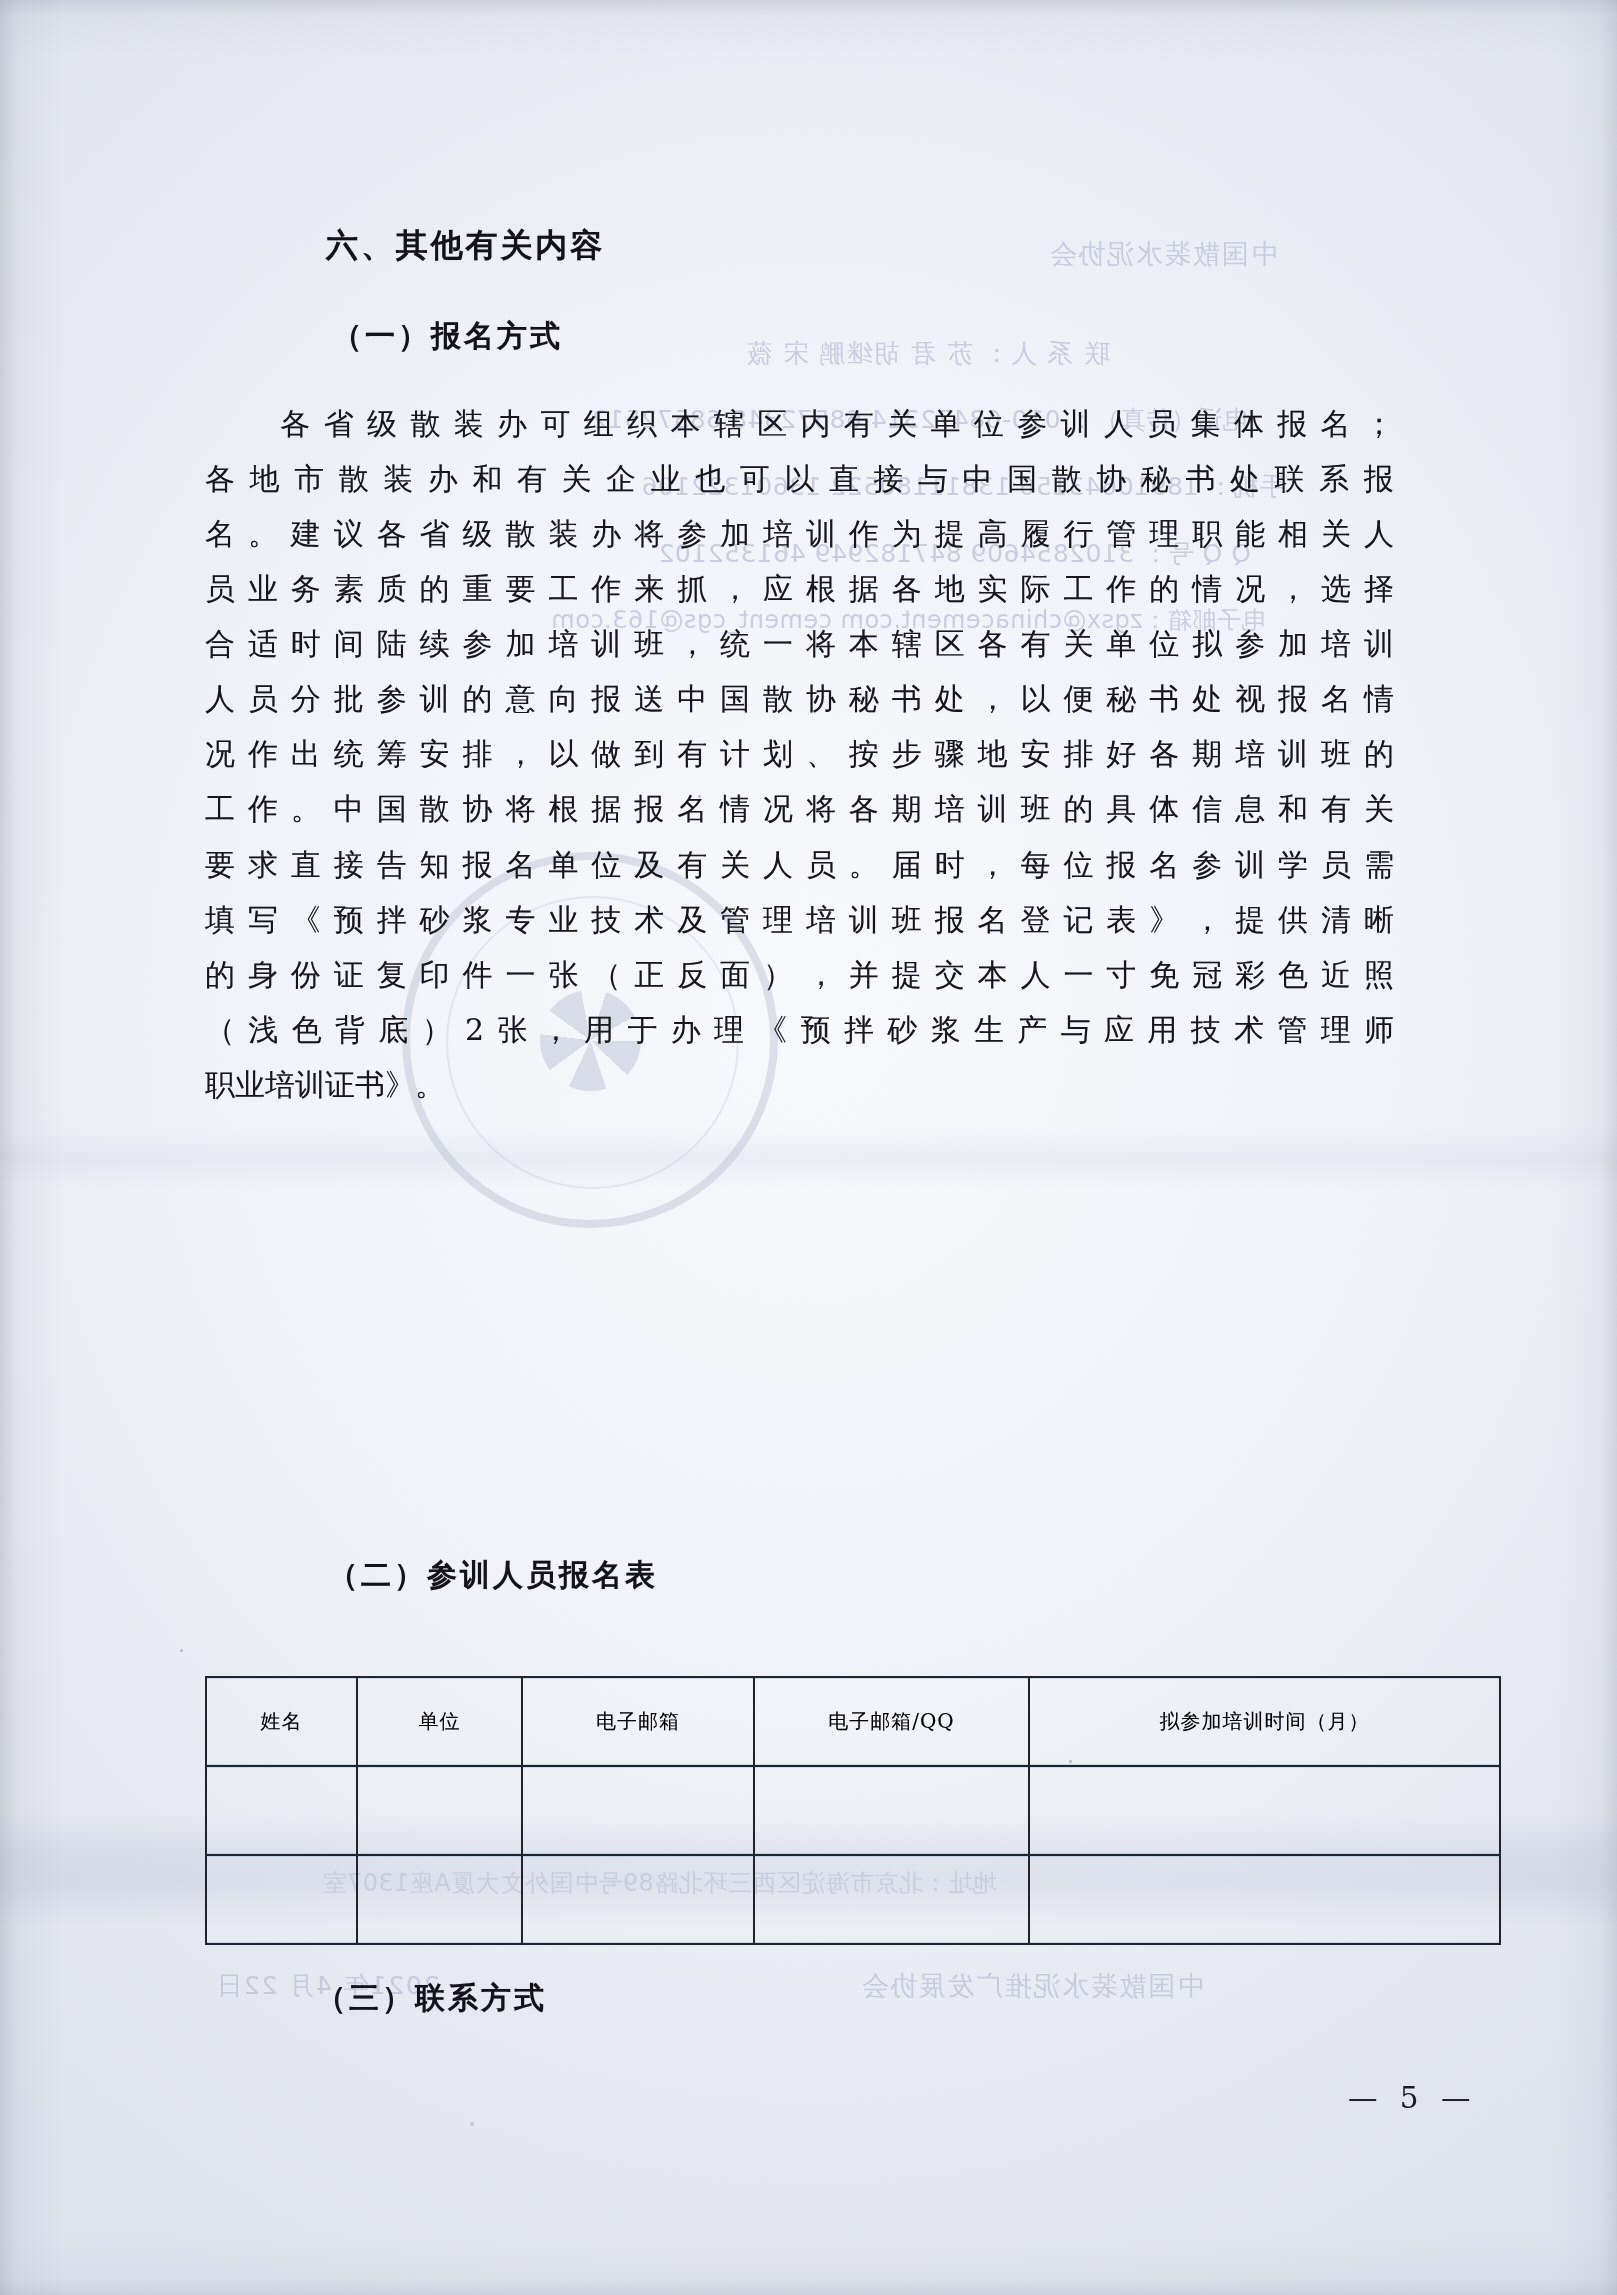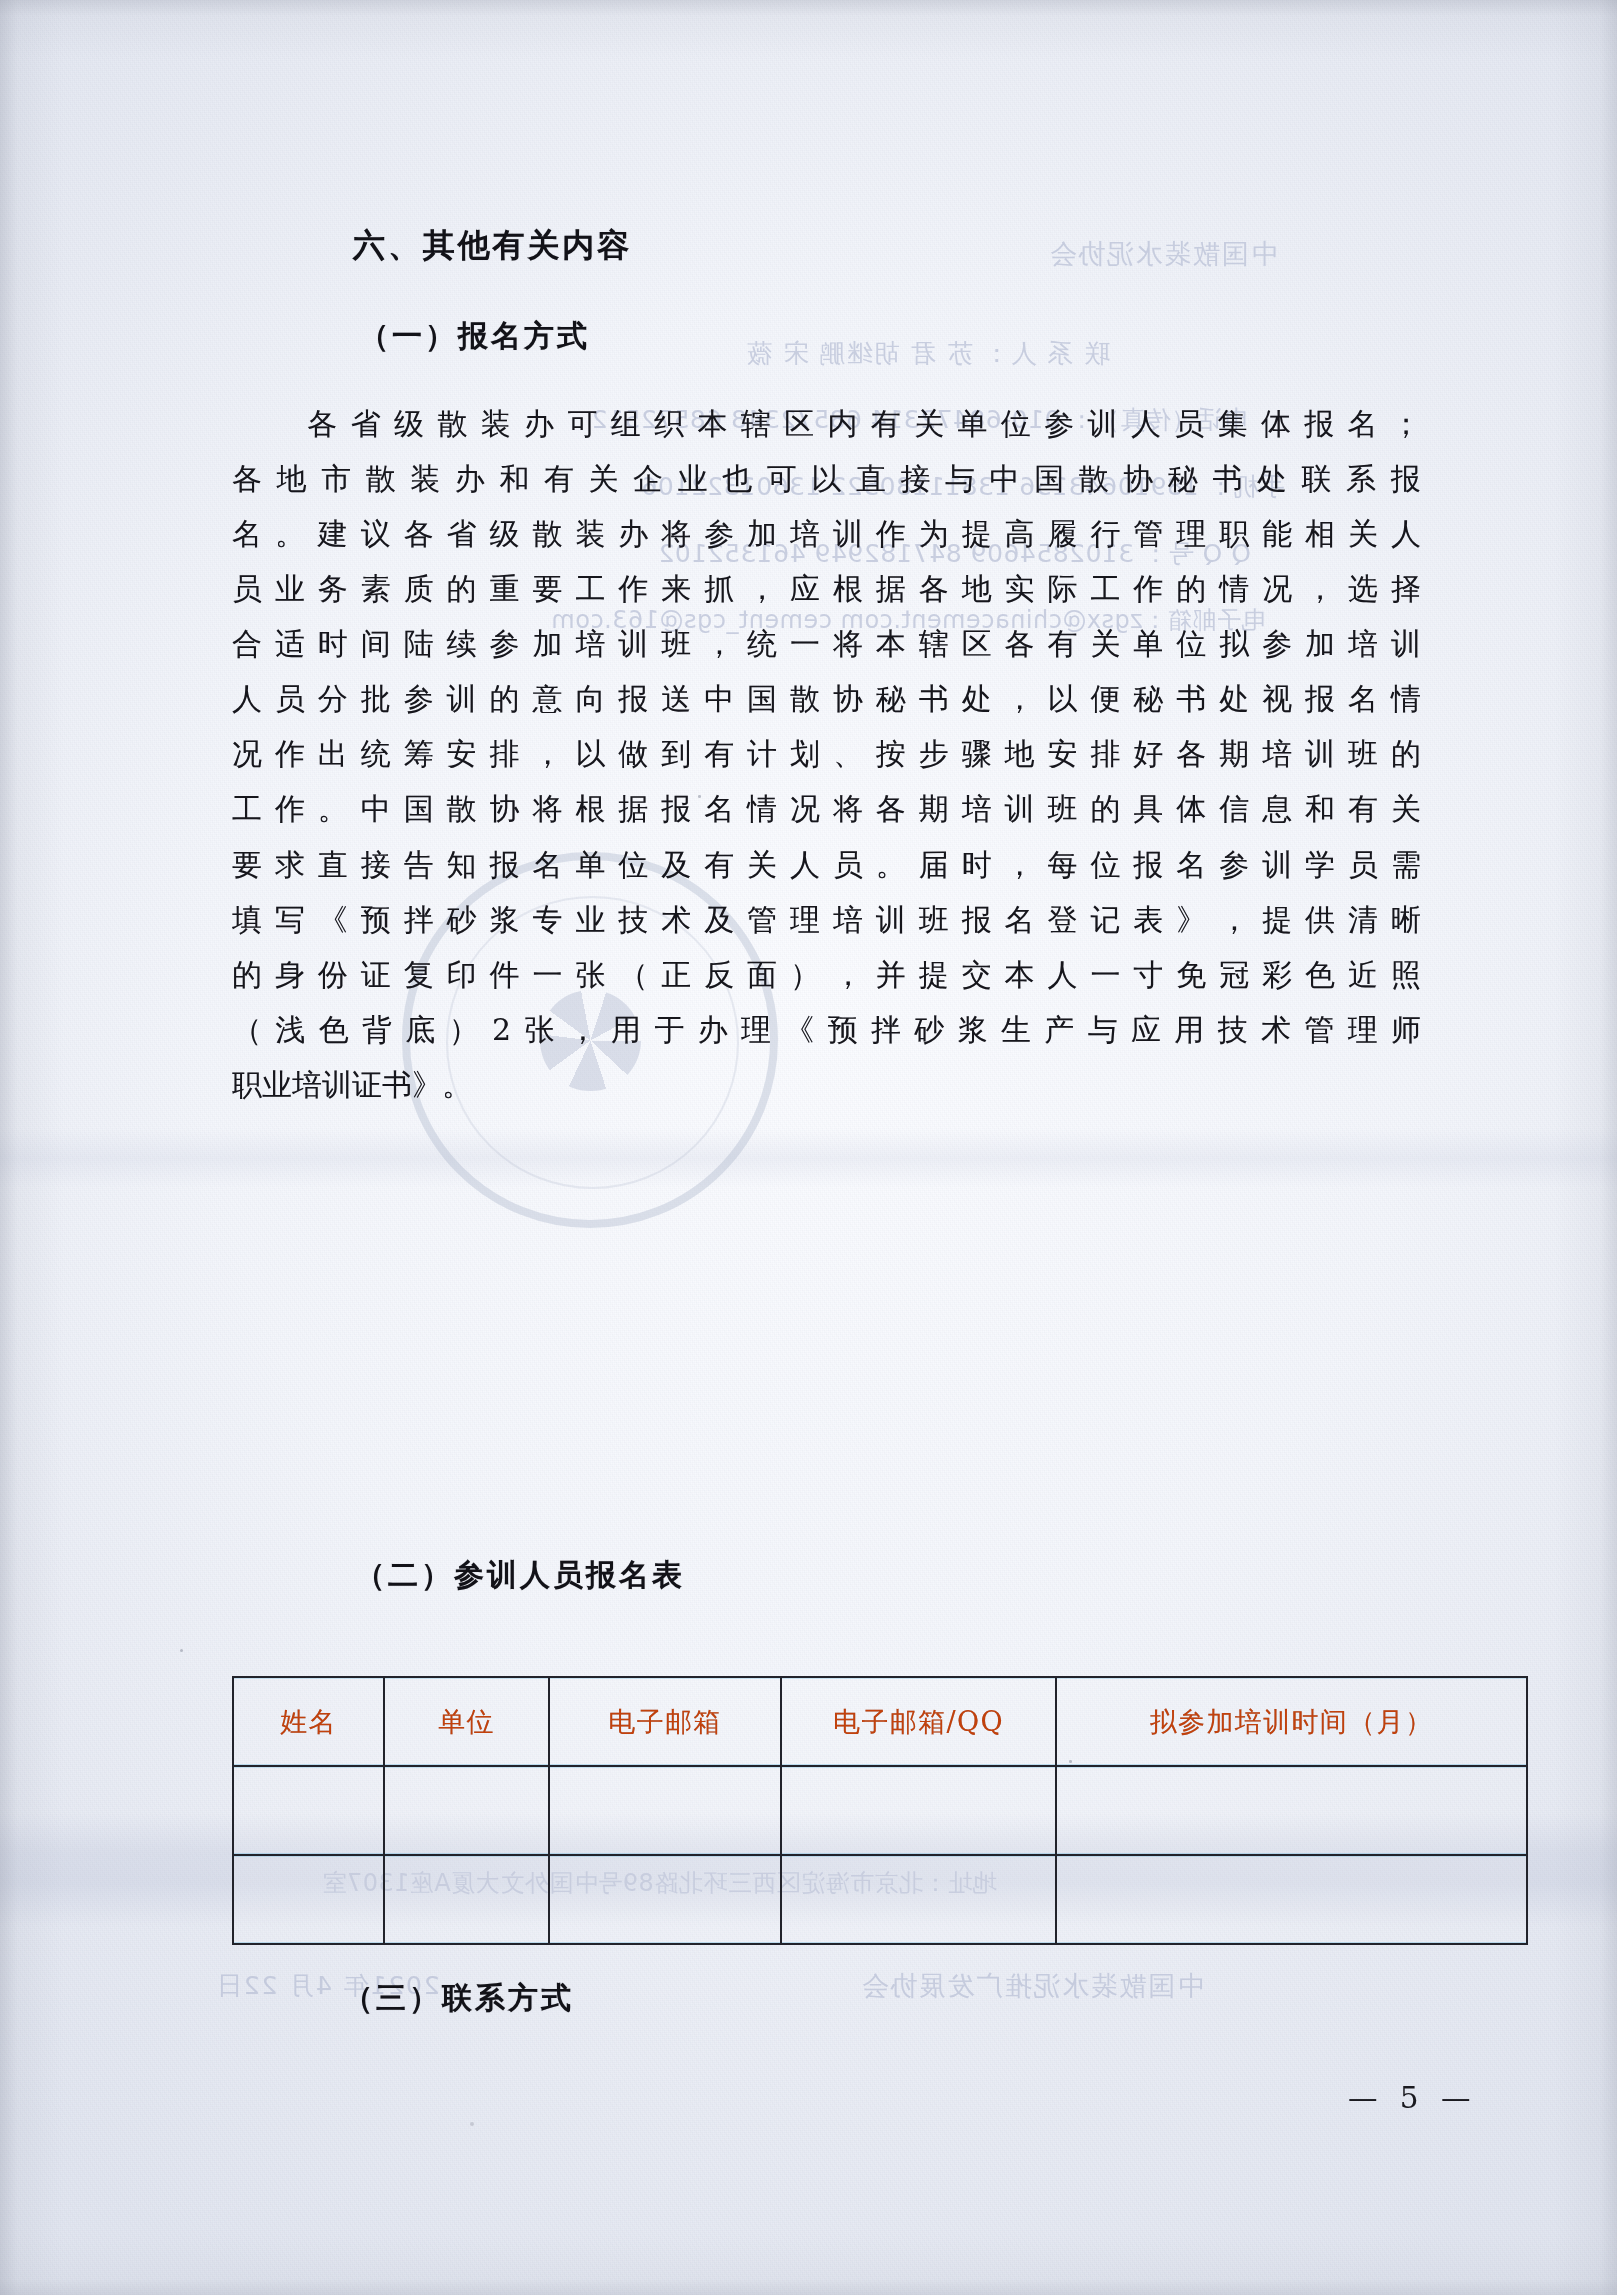--- a/index.html
+++ b/index.html
@@ -80,21 +80,21 @@
     border-radius:50%;
   }
   #seal-ghost::after{
     content:"";position:absolute;left:50%;top:50%;
     width:289px;height:289px;margin:-144px 0 0 -144px;
     border-radius:50%;
     border:2px solid rgba(176,184,206,.26);
   }
 
   
-  #content{position:absolute;inset:0;margin-left:27px;}
+  #content{position:absolute;inset:0;}
 
   
   .heading-l1{
     position:absolute;
     font-family:"DejaVu Serif","Liberation Serif",serif;
     font-weight:700;
     font-size:32px;
     letter-spacing:.09em;
     color:#121218;
     white-space:nowrap;
@@ -138,23 +138,23 @@
     border-collapse:collapse;
     table-layout:fixed;
     background:rgba(255,255,255,.10);
   }
   #signup-table td{
     border:2px solid #22232b;
     padding:15px;
     text-align:center;
     vertical-align:middle;
     font-family:"DejaVu Serif","Liberation Serif",serif;
-    font-size:27px;
+    font-size:20px;
     letter-spacing:.05em;
-    color:#c2410c;
+    color:#000000;
     text-shadow:0 0 0.4px rgba(25,25,40,.3);
   }
   #signup-table .hdr{height:89px;}
   #signup-table .row{height:89px;}
   #signup-table .c1{width:151px;}
   #signup-table .c2{width:165px;}
   #signup-table .c3{width:232px;}
   #signup-table .c4{width:275px;}
   #signup-table .c5{width:471px;}
   

